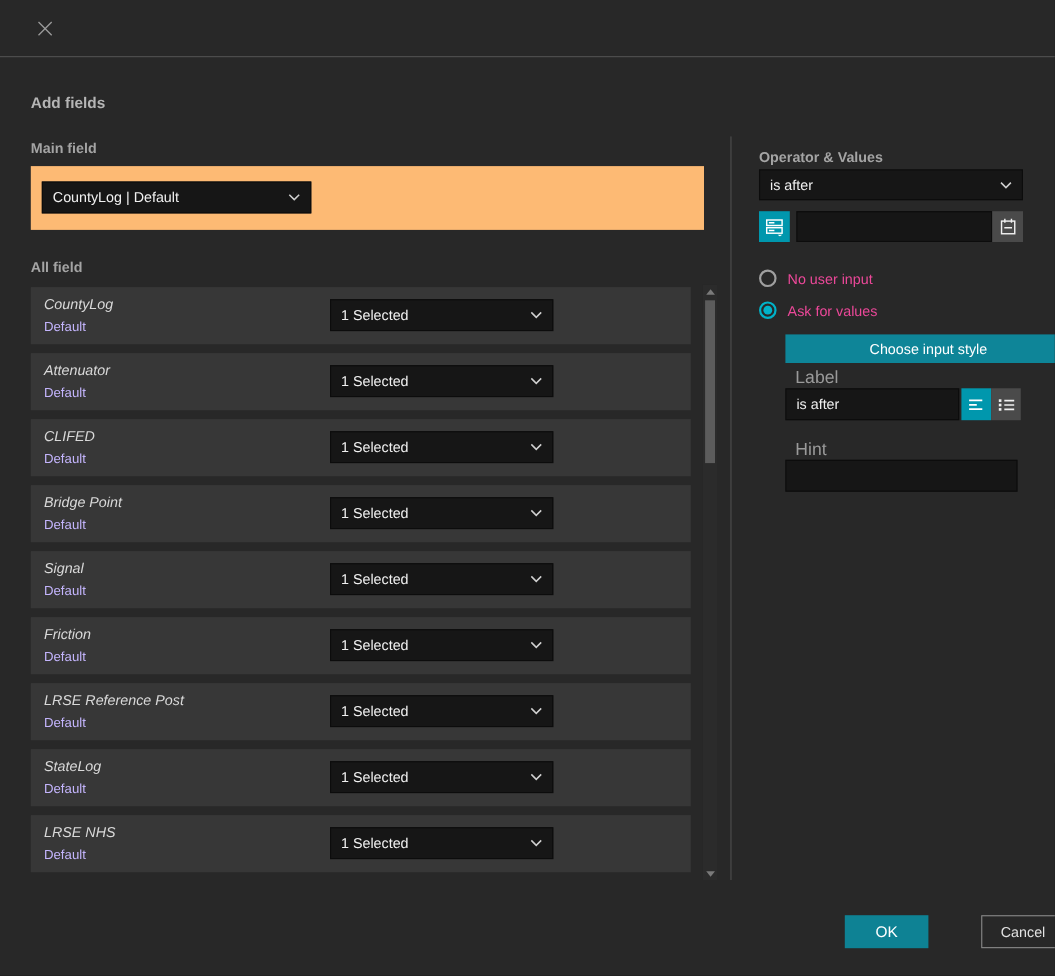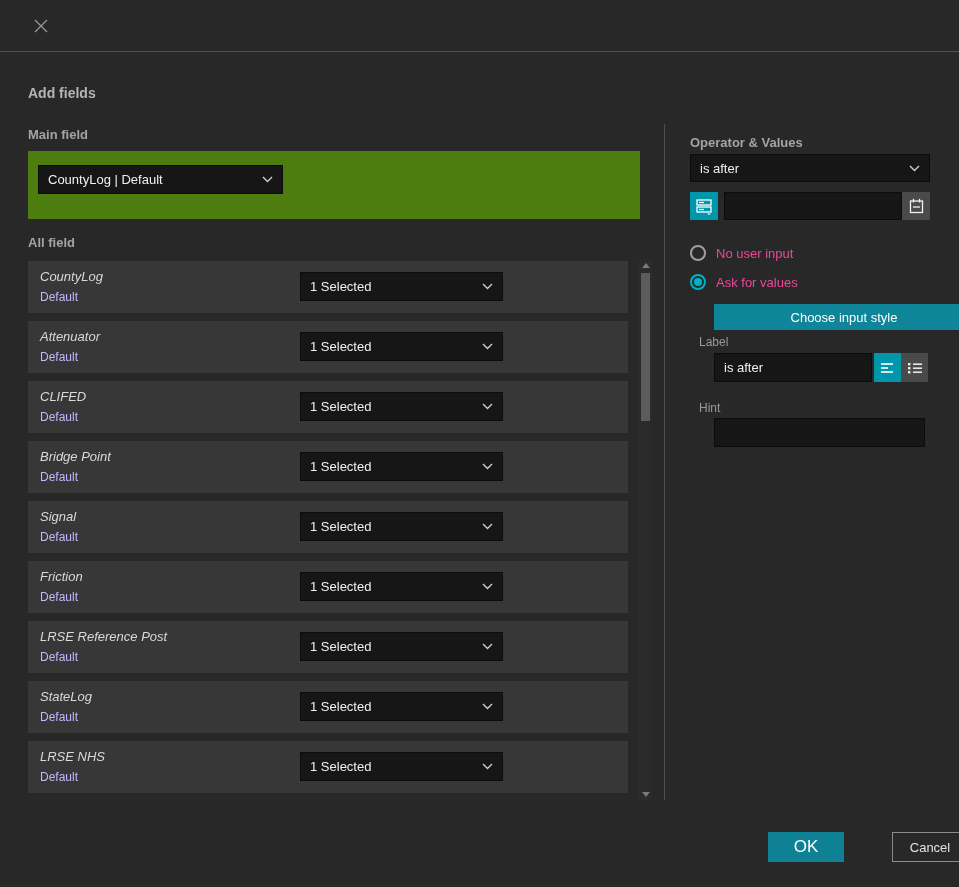--- a/index.html
+++ b/index.html
@@ -28,21 +28,21 @@
     font-size:13px; color:#f0f0f0;
   }
   .select .sel-text { flex:1; white-space:nowrap; overflow:hidden; }
   .caret { display:flex; align-items:center; margin-left:6px; }
   .txt-input {
     background:#161616; border:1px solid #0c0c0c; height:29px;
     color:#f0f0f0; font-size:13px; padding:0 9px; outline:none;
     font-family:"Liberation Sans", sans-serif;
   }
   
-  .main-box { position:absolute; left:28px; top:151px; width:612px; height:68px; background:#4d7c0f; }
+  .main-box { position:absolute; left:28px; top:151px; width:612px; height:58px; background:#fdba74; }
   .main-box .field-select { position:absolute; left:10px; top:14px; width:245px; }
   .main-box .date-select  { position:absolute; left:272px; top:14px; width:203px; }
   .date-select .cal { margin-right:8px; display:flex; align-items:center; }
   
   .list { position:absolute; left:28px; top:261px; width:600px; display:flex; flex-direction:column; gap:8px; }
   .frow { position:relative; height:52px; background:#373737; }
   .frow .fname { position:absolute; left:12px; top:8px;  font-size:13px; color:#d9d9d9;font-style:italic; }
   .frow .fsub  { position:absolute; left:12px; top:29px; font-size:12px; color:#c4b5fd; }
   .frow .row-select { position:absolute; left:272px; top:11px; width:203px; }
   
@@ -66,31 +66,31 @@
   .radio-row { position:absolute; left:0; display:flex; align-items:center; gap:10px; cursor:pointer; }
   .radio-row .rlabel { font-size:13px; color:#ec4899; }
   .radio-o { width:16px; height:16px; border-radius:50%; border:2px solid #9f9f9f; background:transparent; }
   .radio-sel { width:16px; height:16px; border-radius:50%; border:2px solid #00b2c8; display:flex; align-items:center; justify-content:center; }
   .radio-sel .dot { width:8px; height:8px; border-radius:50%; background:#00b2c8; }
   .choose-btn {
     position:absolute; left:24px; top:186px; width:260px; height:26px;
     background:#0e8598; border:none; color:#ffffff; font-size:13px;
     font-family:"Liberation Sans", sans-serif; cursor:pointer;text-align:center;
   }
-  .mini-label { position:absolute; left:9px; font-size:12px; color:#9a9a9a; }
+  .mini-label { position:absolute; left:33px; font-size:16px; color:#9a9a9a; }
   .label-input { position:absolute; left:24px; top:235px; width:158px; }
   .style-toggle { position:absolute; left:184px; top:235px; display:flex; }
   .style-toggle .icon-btn { width:27px; height:29px; }
   .style-toggle .active { background:#0097ad; }
   .style-toggle .inactive { background:#4a4a4a; }
   .hint-input { position:absolute; left:24px; top:300px; width:211px; }
   
   .ok-btn {
     position:absolute; left:768px; top:832px; width:76px; height:30px;
-    background:#0e8294; border:none; color:#ffffff; font-size:17px;
+    background:#0e8294; border:none; color:#ffffff; font-size:14px;
     font-family:"Liberation Sans", sans-serif; cursor:pointer;
   }
   .cancel-btn {
     position:absolute; left:852px; top:832px; width:76px; height:30px;
     background:transparent; border:1px solid #8a8a8a; color:#e2e2e2; font-size:13px;
     font-family:"Liberation Sans", sans-serif; cursor:pointer;margin-left:40px;
   }
 </style>
 </head>
 <body>

